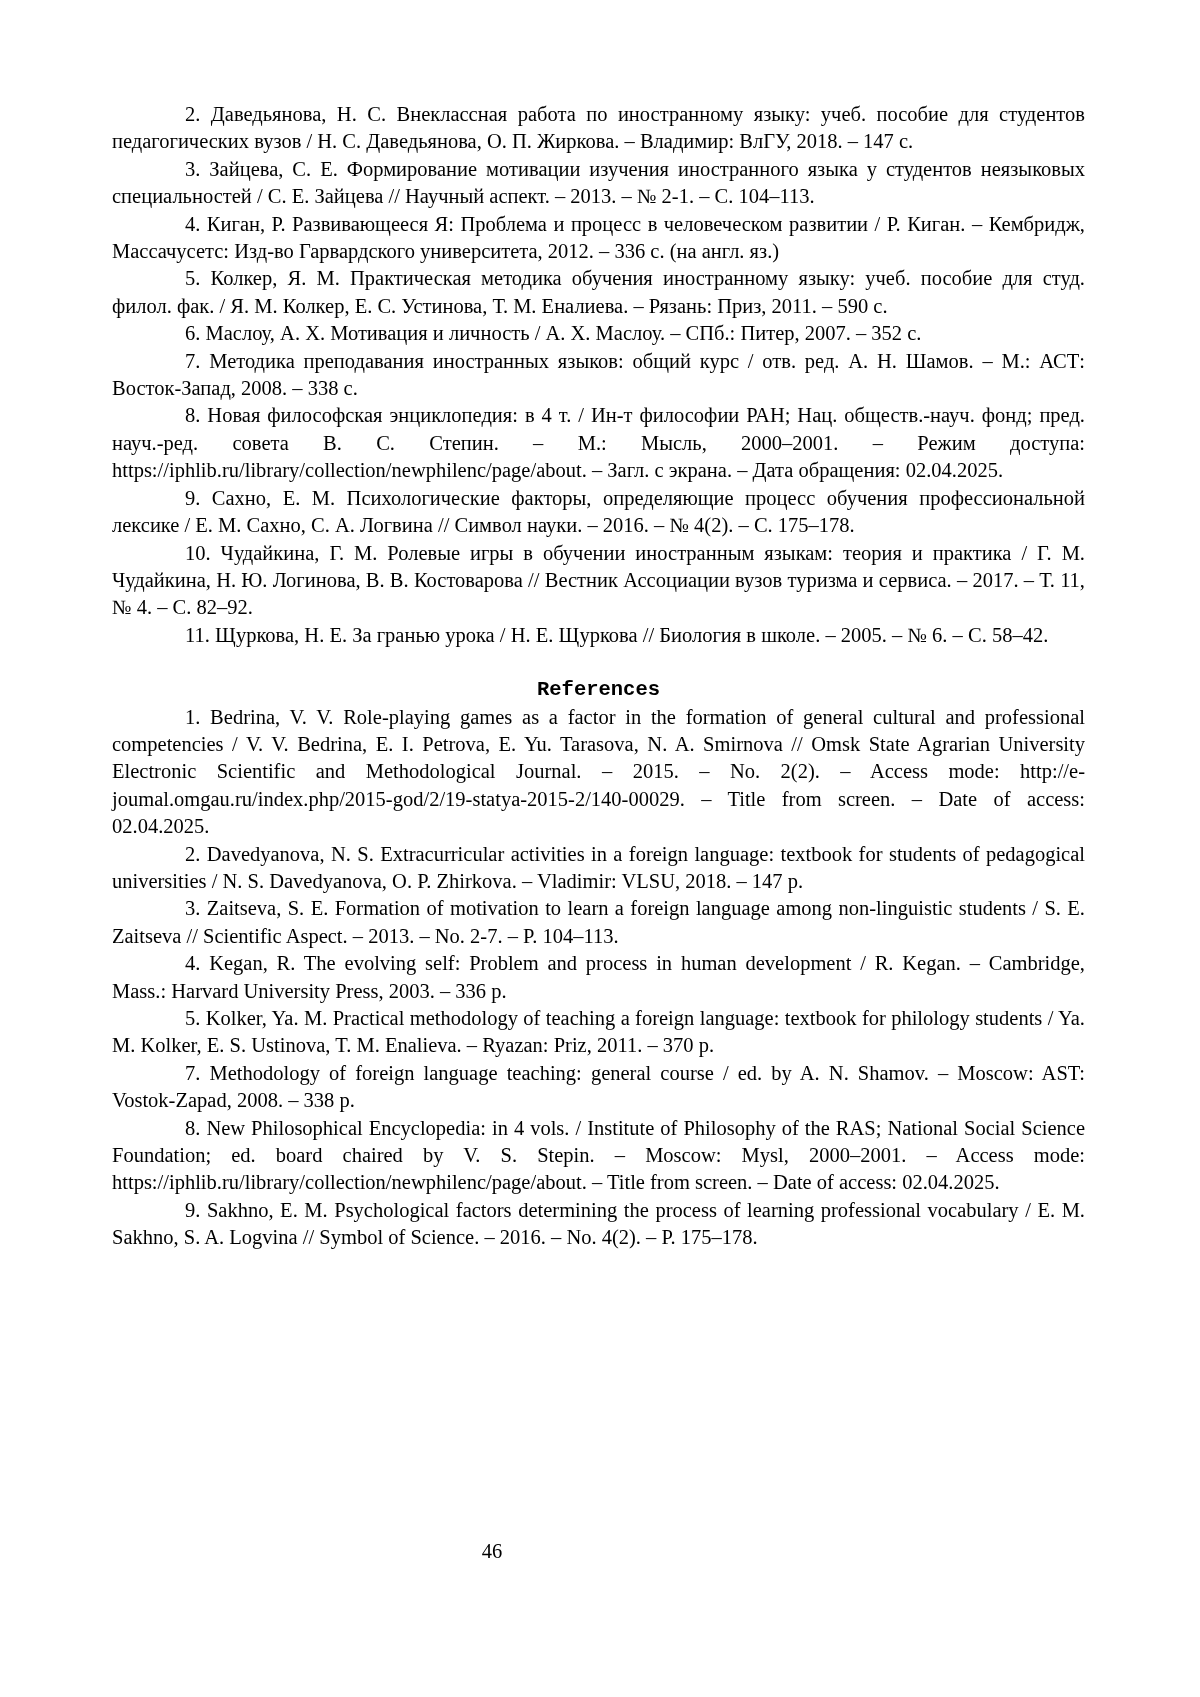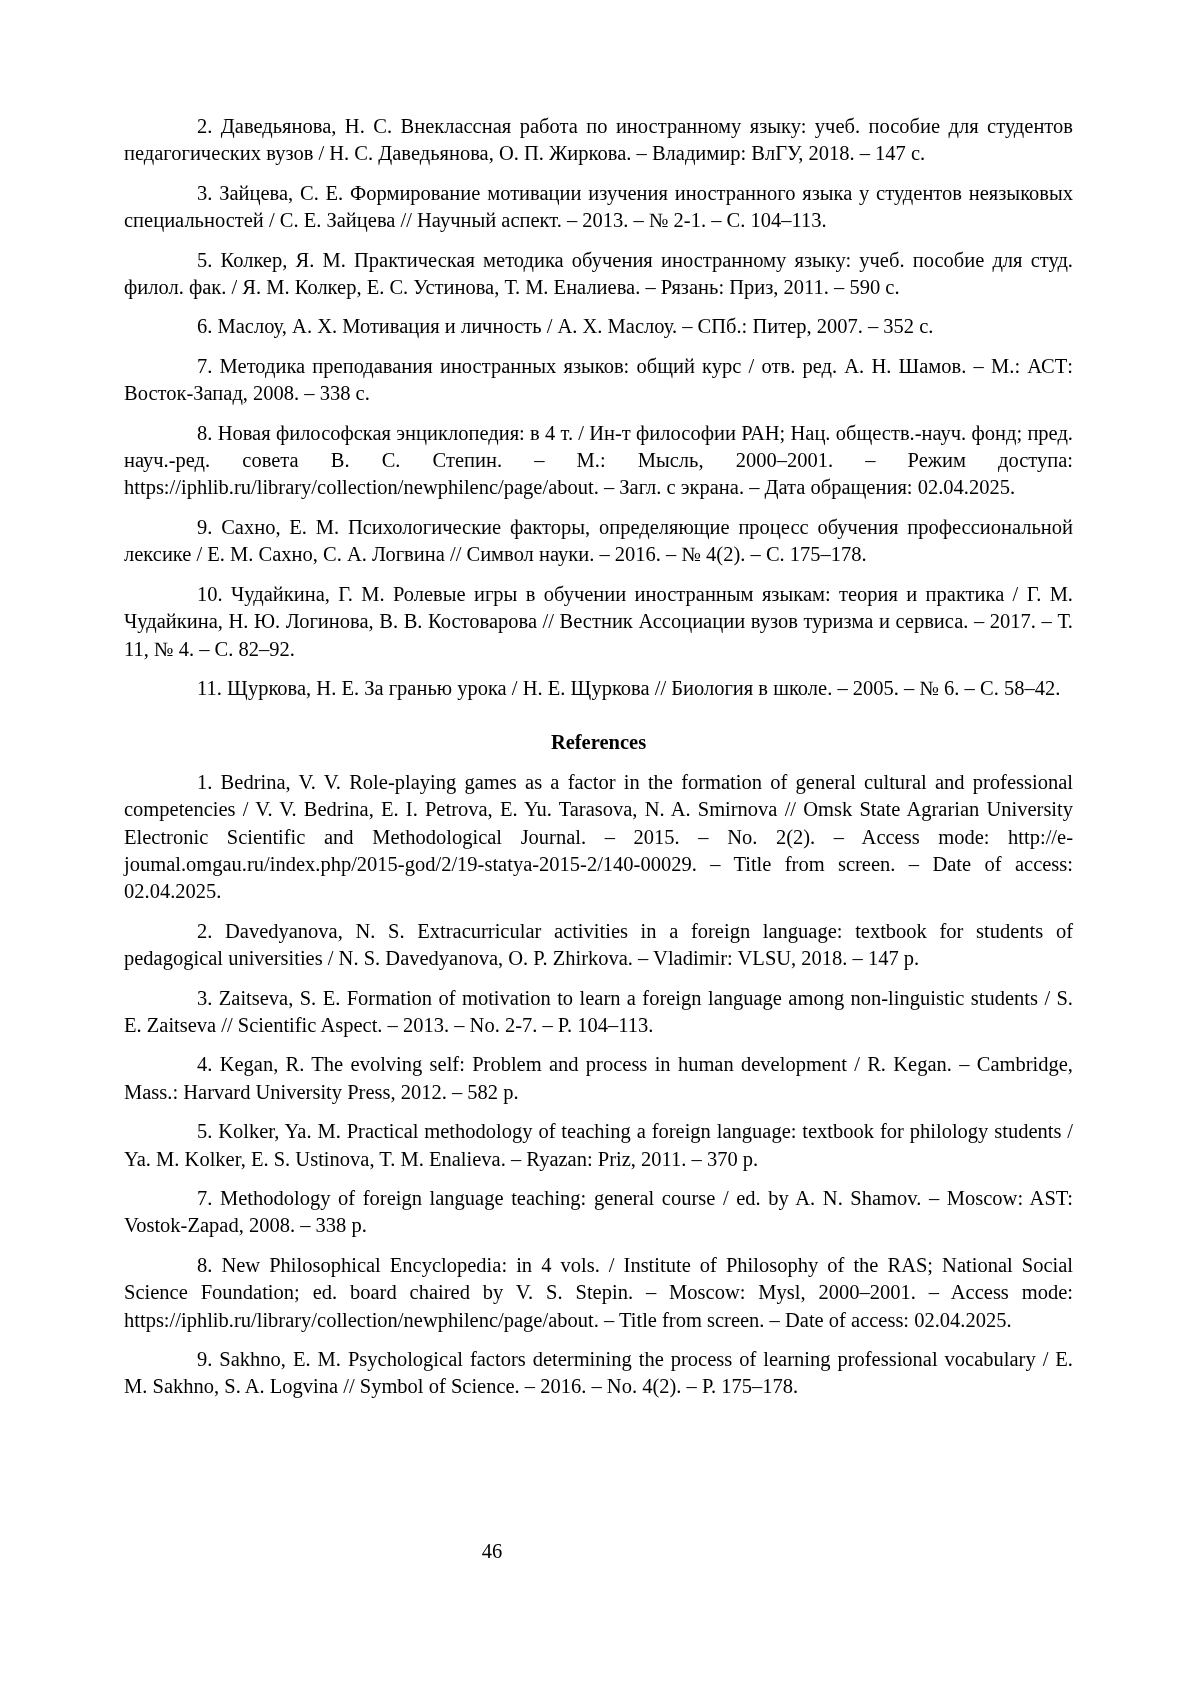--- a/index.html
+++ b/index.html
@@ -21,34 +21,35 @@
     height: 1697px;
     background: #ffffff;
   }
   .text-block {
     position: absolute;
     left: 112px;
     top: 101px;
     width: 973px;
   }
   .entry {
-    margin: 12px;
+    margin: 0;
     text-indent: 73px;
     text-align: justify;
     font-size: 20.5px;
     line-height: 27.4px;
     color: #000000;
   }
   .references-heading {
     margin: 27px 0 0 0;
     text-indent: 0;
     text-align: center;
     font-weight: bold;
     font-size: 20.5px;
     line-height: 27.4px;
+    font-family: Liberation Mono, monospace;
   }
   .page-number {
     position: absolute;
     top: 1538px;
     left: 0;
     width: 984px;
     text-align: center;
     font-size: 20.5px;
     line-height: 27.4px;
     color: #000000;
@@ -56,35 +57,36 @@
 </style>
 </head>
 <body>
 
 <div class="page">
   <div class="text-block">
 
     <section>
       <p class="entry">2. Даведьянова, Н. С. Внеклассная работа по иностранному языку: учеб. пособие для студентов педагогических вузов / Н. С. Даведьянова, О. П. Жиркова. – Владимир: ВлГУ, 2018. – 147 с.</p>
       <p class="entry">3. Зайцева, С. Е. Формирование мотивации изучения иностранного языка у студентов неязыковых специальностей / С. Е. Зайцева // Научный аспект. – 2013. – № 2-1. – С. 104–113.</p>
+      <p class="entry">4. Киган, Р. Развивающееся Я: Проблема и процесс в человеческом развитии / Р. Киган. – Кембридж, Массачусетс: Изд-во Гарвардского университета, 2012. – 336 с. (на англ. яз.)</p>
       <p class="entry">5. Колкер, Я. М. Практическая методика обучения иностранному языку: учеб. пособие для студ. филол. фак. / Я. М. Колкер, Е. С. Устинова, Т. М. Еналиева. – Рязань: Приз, 2011. – 590 с.</p>
       <p class="entry">6. Маслоу, А. Х. Мотивация и личность / А. Х. Маслоу. – СПб.: Питер, 2007. – 352 с.</p>
       <p class="entry">7. Методика преподавания иностранных языков: общий курс / отв. ред. А. Н. Шамов. – М.: АСТ: Восток-Запад, 2008. – 338 с.</p>
       <p class="entry">8. Новая философская энциклопедия: в 4 т. / Ин-т философии РАН; Нац. обществ.-науч. фонд; пред. науч.-ред. совета В. С. Степин. – М.: Мысль, 2000–2001. – Режим доступа: https://iphlib.ru/library/collection/newphilenc/page/about. – Загл. с экрана. – Дата обращения: 02.04.2025.</p>
       <p class="entry">9. Сахно, Е. М. Психологические факторы, определяющие процесс обучения профессиональной лексике / Е. М. Сахно, С. А. Логвина // Символ науки. – 2016. – № 4(2). – С. 175–178.</p>
       <p class="entry">10. Чудайкина, Г. М. Ролевые игры в обучении иностранным языкам: теория и практика / Г. М. Чудайкина, Н. Ю. Логинова, В. В. Костоварова // Вестник Ассоциации вузов туризма и сервиса. – 2017. – Т. 11, № 4. – С. 82–92.</p>
       <p class="entry">11. Щуркова, Н. Е. За гранью урока / Н. Е. Щуркова // Биология в школе. – 2005. – № 6. – С. 58–42.</p>
     </section>
 
     <section>
       <h2 class="references-heading">References</h2>
       <p class="entry">1. Bedrina, V. V. Role-playing games as a factor in the formation of general cultural and professional competencies / V. V. Bedrina, E. I. Petrova, E. Yu. Tarasova, N. A. Smirnova // Omsk State Agrarian University Electronic Scientific and Methodological Journal. – 2015. – No. 2(2). – Access mode: http://e-joumal.omgau.ru/index.php/2015-god/2/19-statya-2015-2/140-00029. – Title from screen. – Date of access: 02.04.2025.</p>
       <p class="entry">2. Davedyanova, N. S. Extracurricular activities in a foreign language: textbook for students of pedagogical universities / N. S. Davedyanova, O. P. Zhirkova. – Vladimir: VLSU, 2018. – 147 p.</p>
       <p class="entry">3. Zaitseva, S. E. Formation of motivation to learn a foreign language among non-linguistic students / S. E. Zaitseva // Scientific Aspect. – 2013. – No. 2-7. – P. 104–113.</p>
-      <p class="entry">4. Kegan, R. The evolving self: Problem and process in human development / R. Kegan. – Cambridge, Mass.: Harvard University Press, 2012. – 582 p.</p>
+      <p class="entry">4. Kegan, R. The evolving self: Problem and process in human development / R. Kegan. – Cambridge, Mass.: Harvard University Press, 2003. – 336 p.</p>
       <p class="entry">5. Kolker, Ya. M. Practical methodology of teaching a foreign language: textbook for philology students / Ya. M. Kolker, E. S. Ustinova, T. M. Enalieva. – Ryazan: Priz, 2011. – 370 p.</p>
       <p class="entry">7. Methodology of foreign language teaching: general course / ed. by A. N. Shamov. – Moscow: AST: Vostok-Zapad, 2008. – 338 p.</p>
       <p class="entry">8. New Philosophical Encyclopedia: in 4 vols. / Institute of Philosophy of the RAS; National Social Science Foundation; ed. board chaired by V. S. Stepin. – Moscow: Mysl, 2000–2001. – Access mode: https://iphlib.ru/library/collection/newphilenc/page/about. – Title from screen. – Date of access: 02.04.2025.</p>
       <p class="entry">9. Sakhno, E. M. Psychological factors determining the process of learning professional vocabulary / E. M. Sakhno, S. A. Logvina // Symbol of Science. – 2016. – No. 4(2). – P. 175–178.</p>
     </section>
 
   </div>
 
   <div class="page-number">46</div>
 </div>

